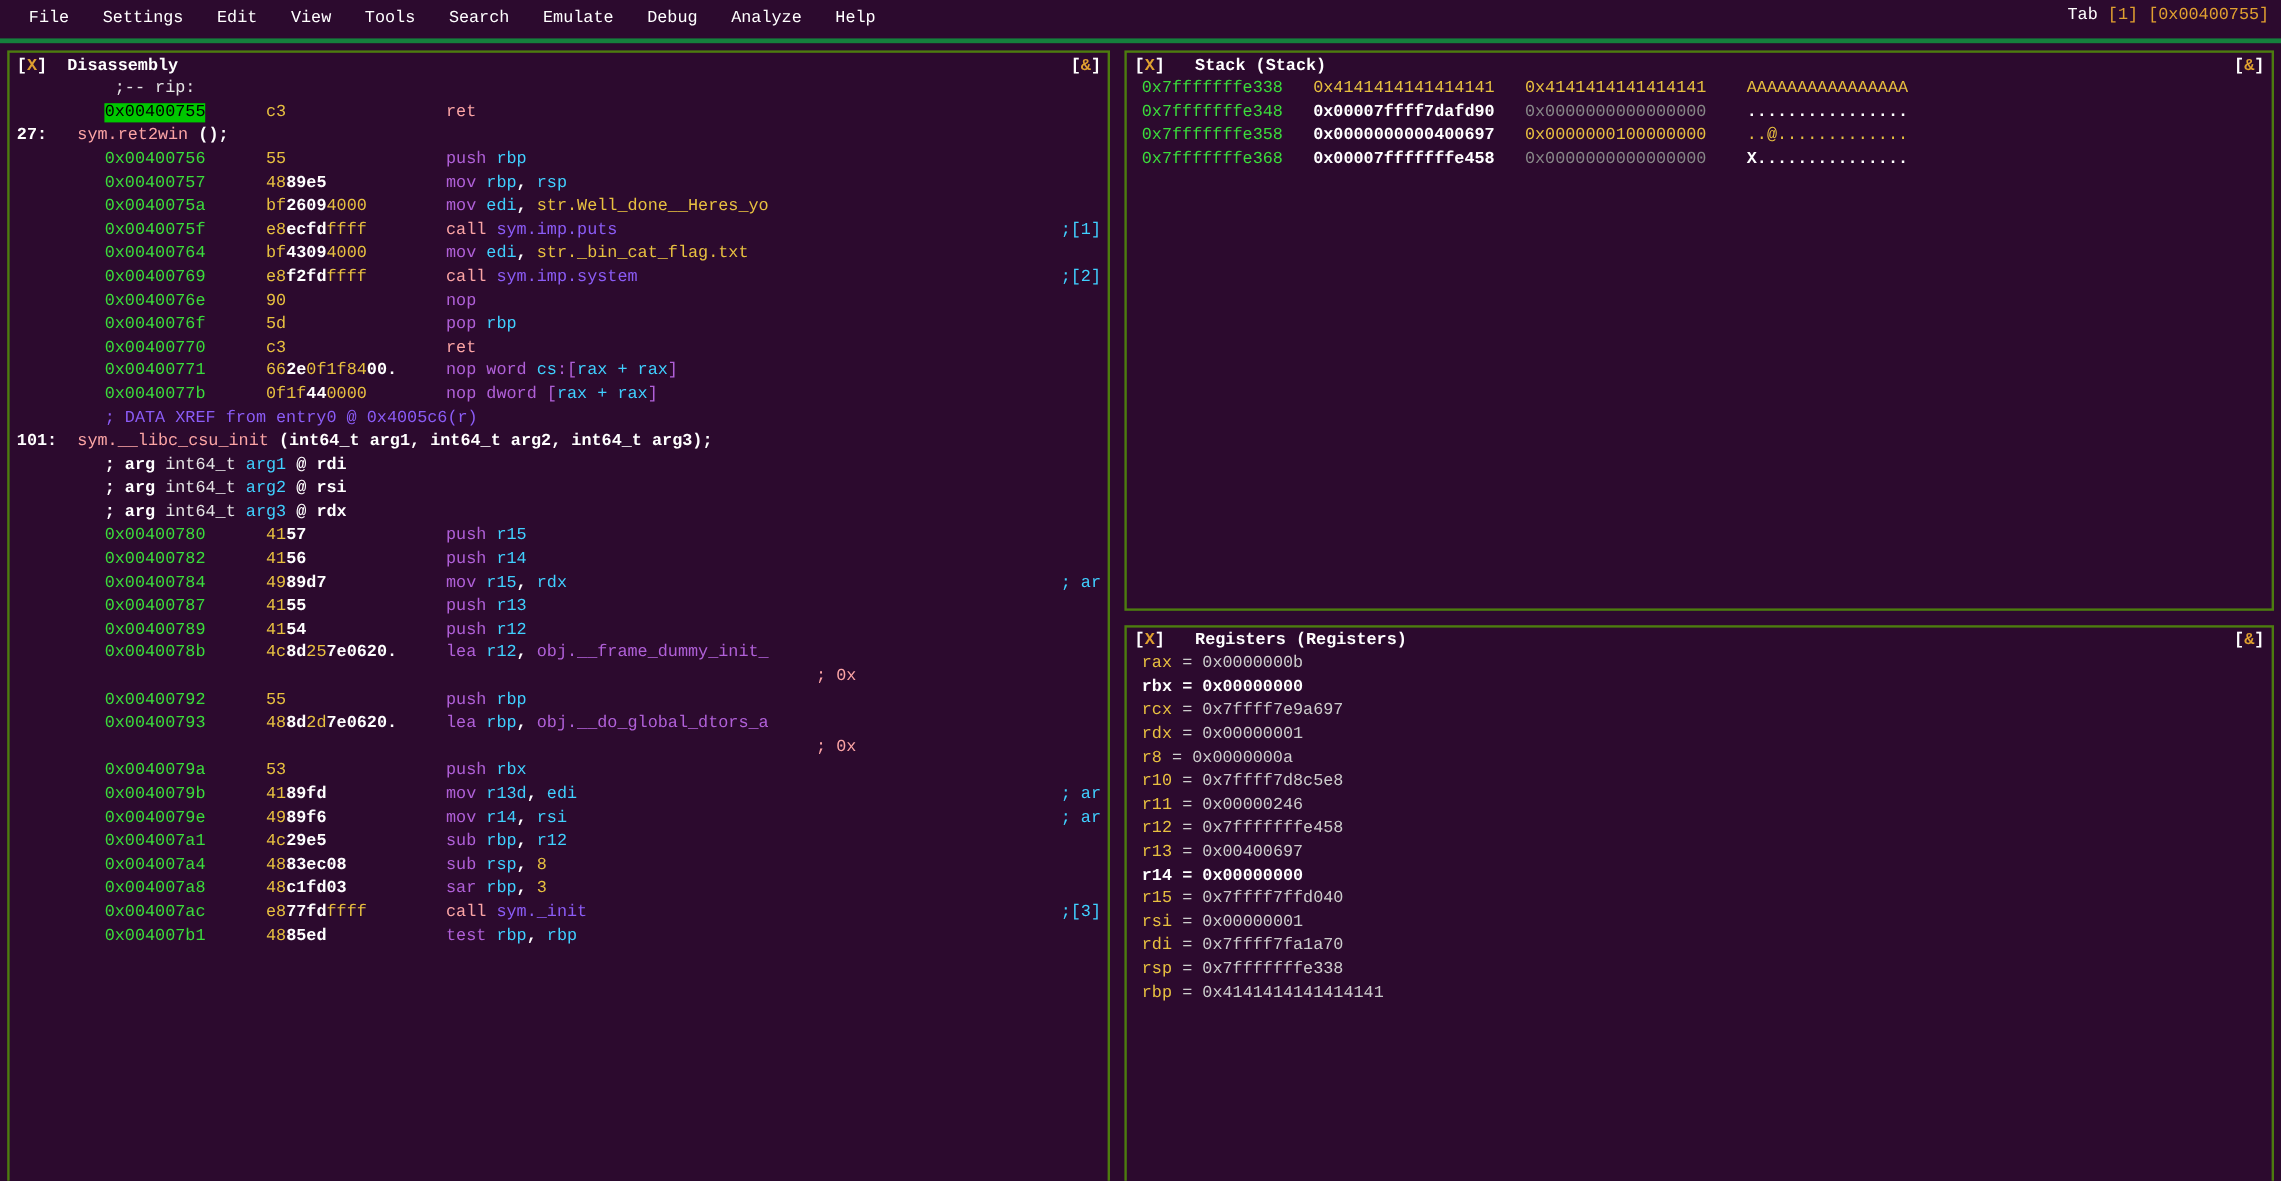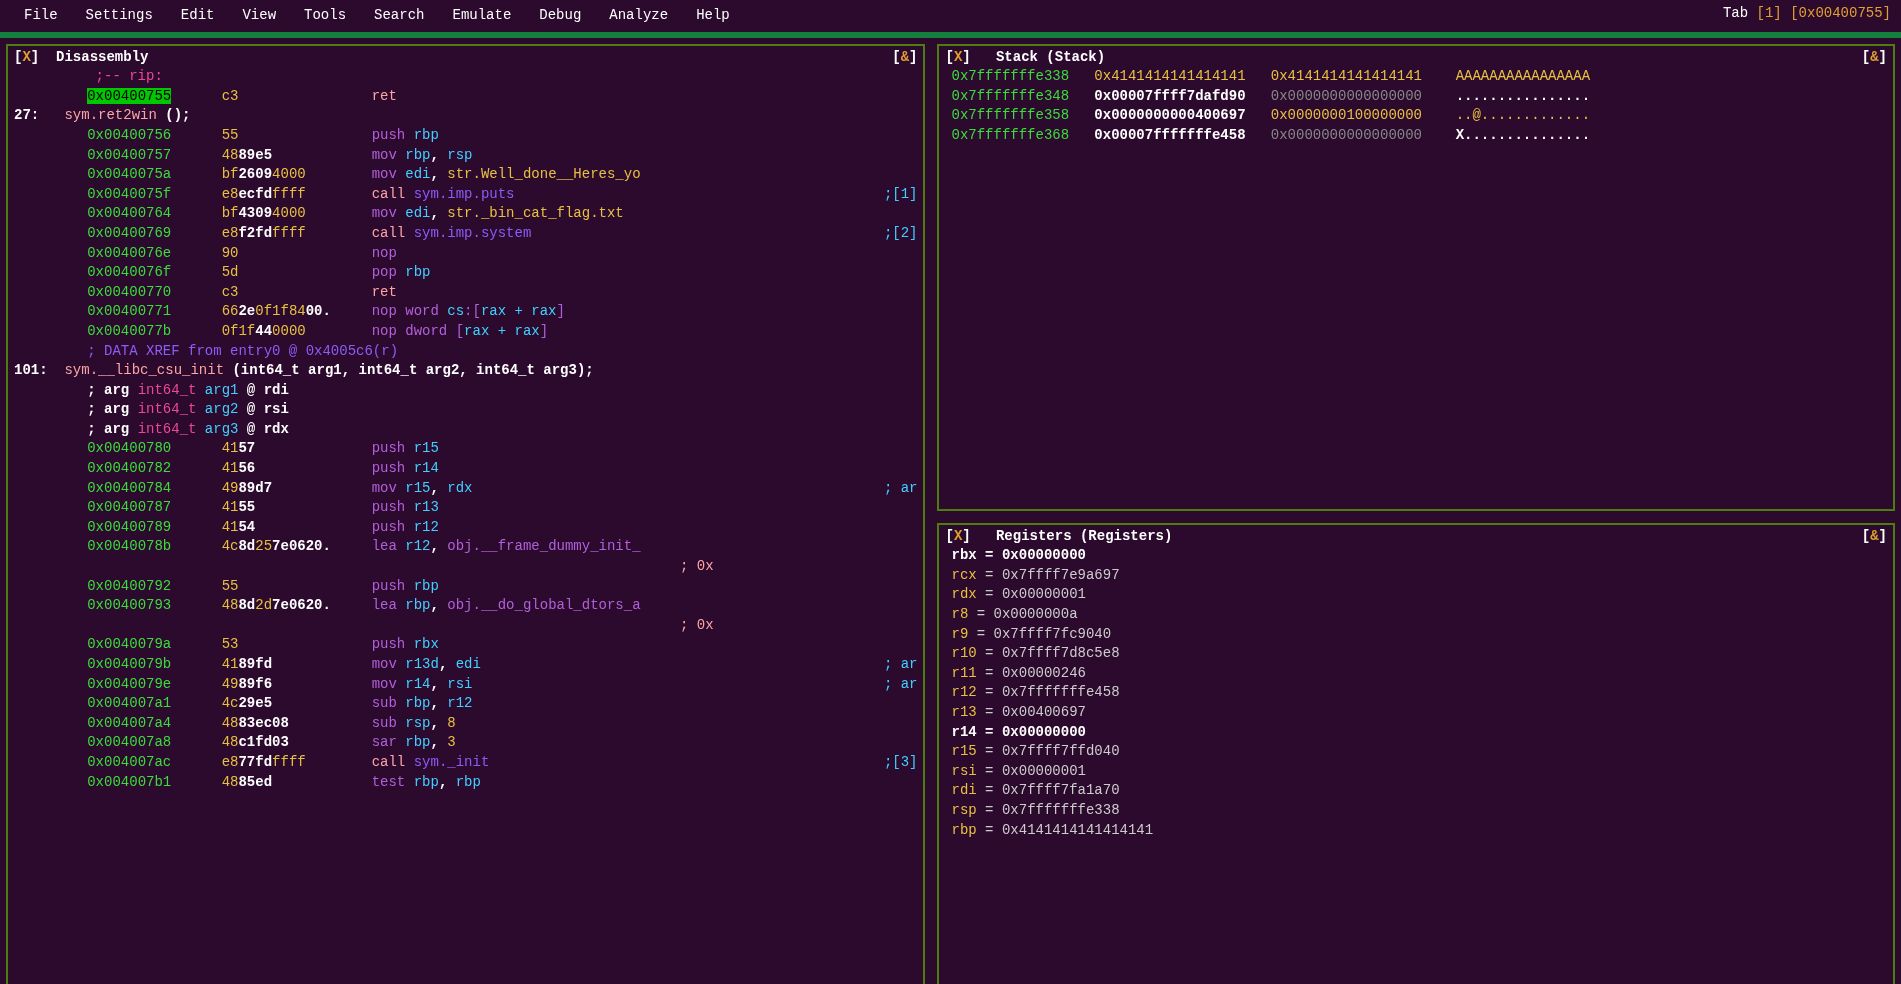--- a/index.html
+++ b/index.html
@@ -10,21 +10,21 @@
     font-size: 14px;
     line-height: 1.4;
     width: 1901px;
     height: 984px;
     overflow: hidden;
   }
   .menubar {
     display: flex;
     justify-content: space-between;
     padding: 4px 10px;
-    border-bottom: 6px solid #15803d;
+    border-bottom: 4px solid #15803d;
     gap: 47px;
   }
   .menu-left { display: flex; gap: 0; }
   .menu-item {
     color: #fff;
     padding: 2px 14px;
     cursor: pointer;
   }
   .tab-right { color: #fff; }
   .tab-right .bracket { color: #e0a030; }
@@ -54,21 +54,21 @@
   .panel-title .closebox .b,
   .panel-title .optbox .b { color: #fff; }
   .panel-body { padding-left: 6px; }
   .row { white-space: pre; }
   .c-green { color: #3bdc3b; }
   .c-dgreen { color: #8b5cf6; }
   .c-yellow { color: #e8c040; }
   .c-red { color: #fca5a5; }
   .c-purple { color: #b060d8; }
   .c-cyan { color: #40d0ff; }
-  .c-blue { color: #ec4899; }
+  .c-blue { color: #e5e5e5; }
   .c-white { color: #fff; font-weight: bold; }
   .c-gray { color: #888; }
   .hl-green { background: #00c800; color: #000; }
 </style>
 </head>
 <body>
 
 <div class="menubar">
   <div class="menu-left" id="menu-left">
       <span class="menu-item">File</span>
@@ -149,25 +149,25 @@
         <div class="row"><span class="c-green">0x7fffffffe368</span>   <span class="c-white">0x00007fffffffe458</span>   <span class="c-gray">0x0000000000000000</span>    <span class="c-white">X...............</span></div>
       </div>
   </div>
 
   <div class="panel">
     <div class="panel-title">
       <span><span class="closebox"><span class="b">[</span>X<span class="b">]</span></span>&nbsp;&nbsp;&nbsp;<span>Registers (Registers)</span></span>
       <span class="optbox"><span class="b">[</span>&amp;<span class="b">]</span></span>
     </div>
     <div class="panel-body" id="reg-body">
+        <div class="row"><span class="c-yellow " style="font-weight:normal">rax</span><span class=""> = </span><span class="">0x0000000b</span></div>
         <div class="row"><span class="c-yellow c-white" style="font-weight:bold">rbx</span><span class="c-white"> = </span><span class="c-white">0x00000000</span></div>
         <div class="row"><span class="c-yellow " style="font-weight:normal">rcx</span><span class=""> = </span><span class="">0x7ffff7e9a697</span></div>
         <div class="row"><span class="c-yellow " style="font-weight:normal">rdx</span><span class=""> = </span><span class="">0x00000001</span></div>
         <div class="row"><span class="c-yellow " style="font-weight:normal">r8</span><span class=""> = </span><span class="">0x0000000a</span></div>
-        <div class="row"><span class="c-yellow " style="font-weight:normal">r9</span><span class=""> = </span><span class="">0x7ffff7fc9040</span></div>
         <div class="row"><span class="c-yellow " style="font-weight:normal">r10</span><span class=""> = </span><span class="">0x7ffff7d8c5e8</span></div>
         <div class="row"><span class="c-yellow " style="font-weight:normal">r11</span><span class=""> = </span><span class="">0x00000246</span></div>
         <div class="row"><span class="c-yellow " style="font-weight:normal">r12</span><span class=""> = </span><span class="">0x7fffffffe458</span></div>
         <div class="row"><span class="c-yellow " style="font-weight:normal">r13</span><span class=""> = </span><span class="">0x00400697</span></div>
         <div class="row"><span class="c-yellow c-white" style="font-weight:bold">r14</span><span class="c-white"> = </span><span class="c-white">0x00000000</span></div>
         <div class="row"><span class="c-yellow " style="font-weight:normal">r15</span><span class=""> = </span><span class="">0x7ffff7ffd040</span></div>
         <div class="row"><span class="c-yellow " style="font-weight:normal">rsi</span><span class=""> = </span><span class="">0x00000001</span></div>
         <div class="row"><span class="c-yellow " style="font-weight:normal">rdi</span><span class=""> = </span><span class="">0x7ffff7fa1a70</span></div>
         <div class="row"><span class="c-yellow " style="font-weight:normal">rsp</span><span class=""> = </span><span class="">0x7fffffffe338</span></div>
         <div class="row"><span class="c-yellow " style="font-weight:normal">rbp</span><span class=""> = </span><span class="">0x4141414141414141</span></div>

